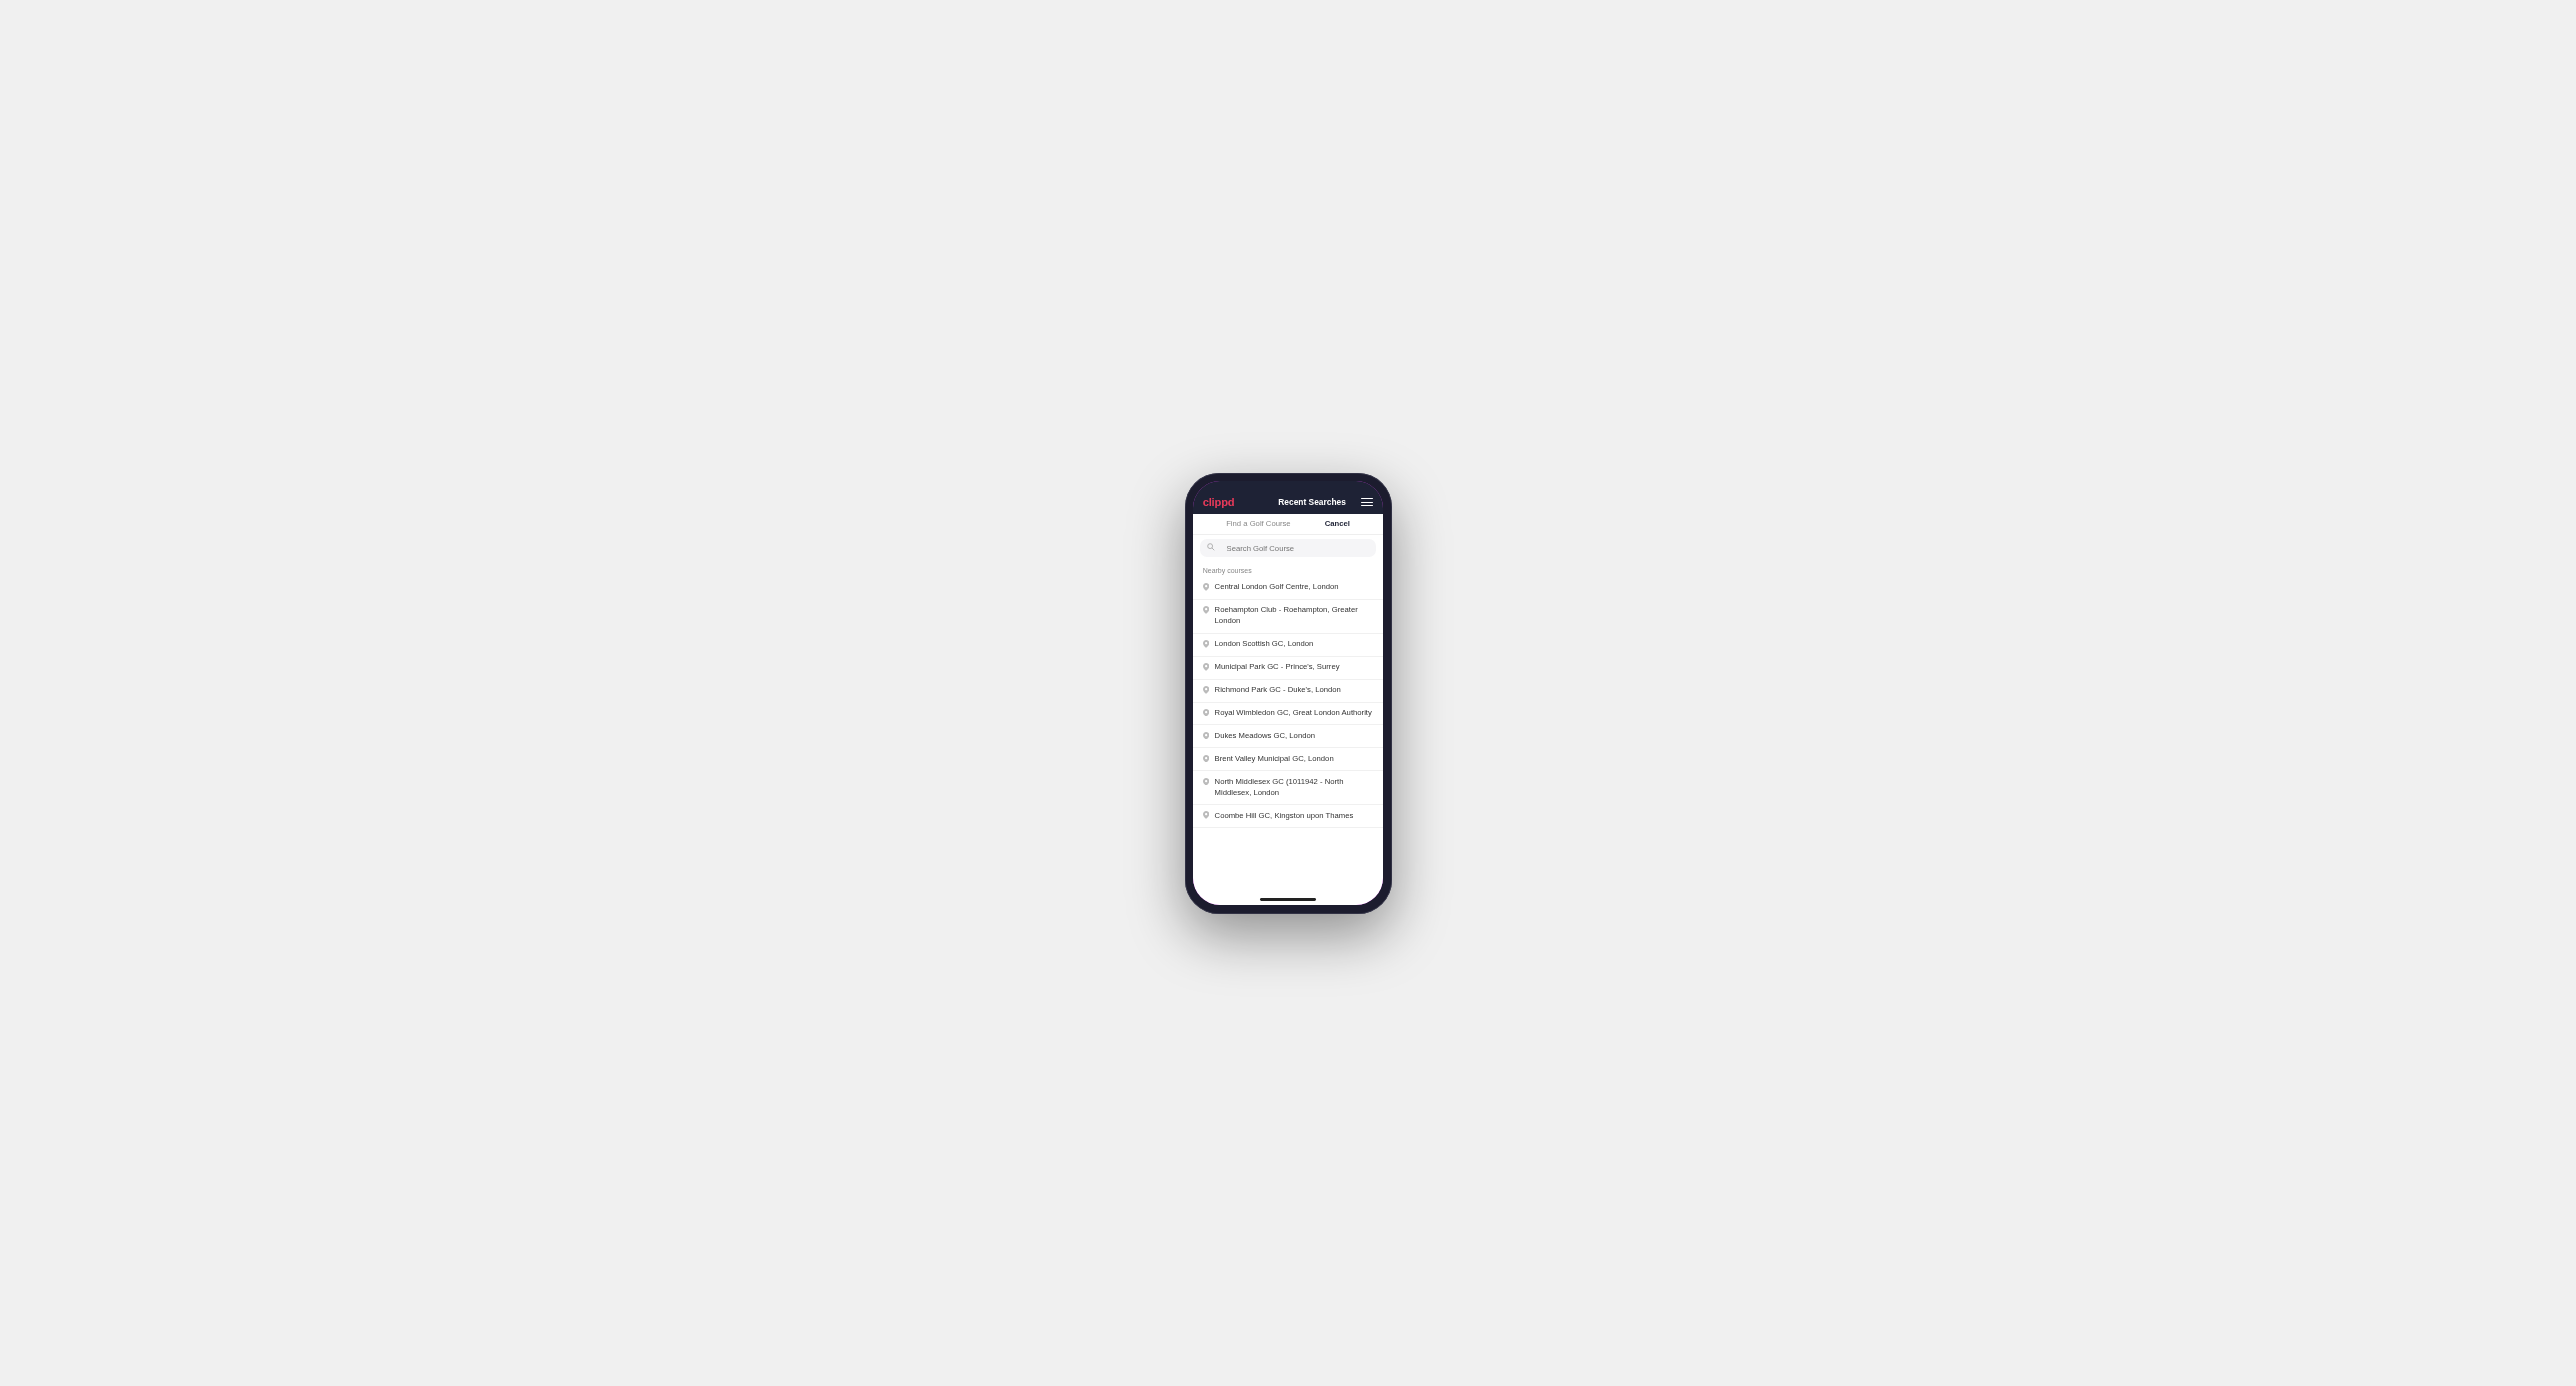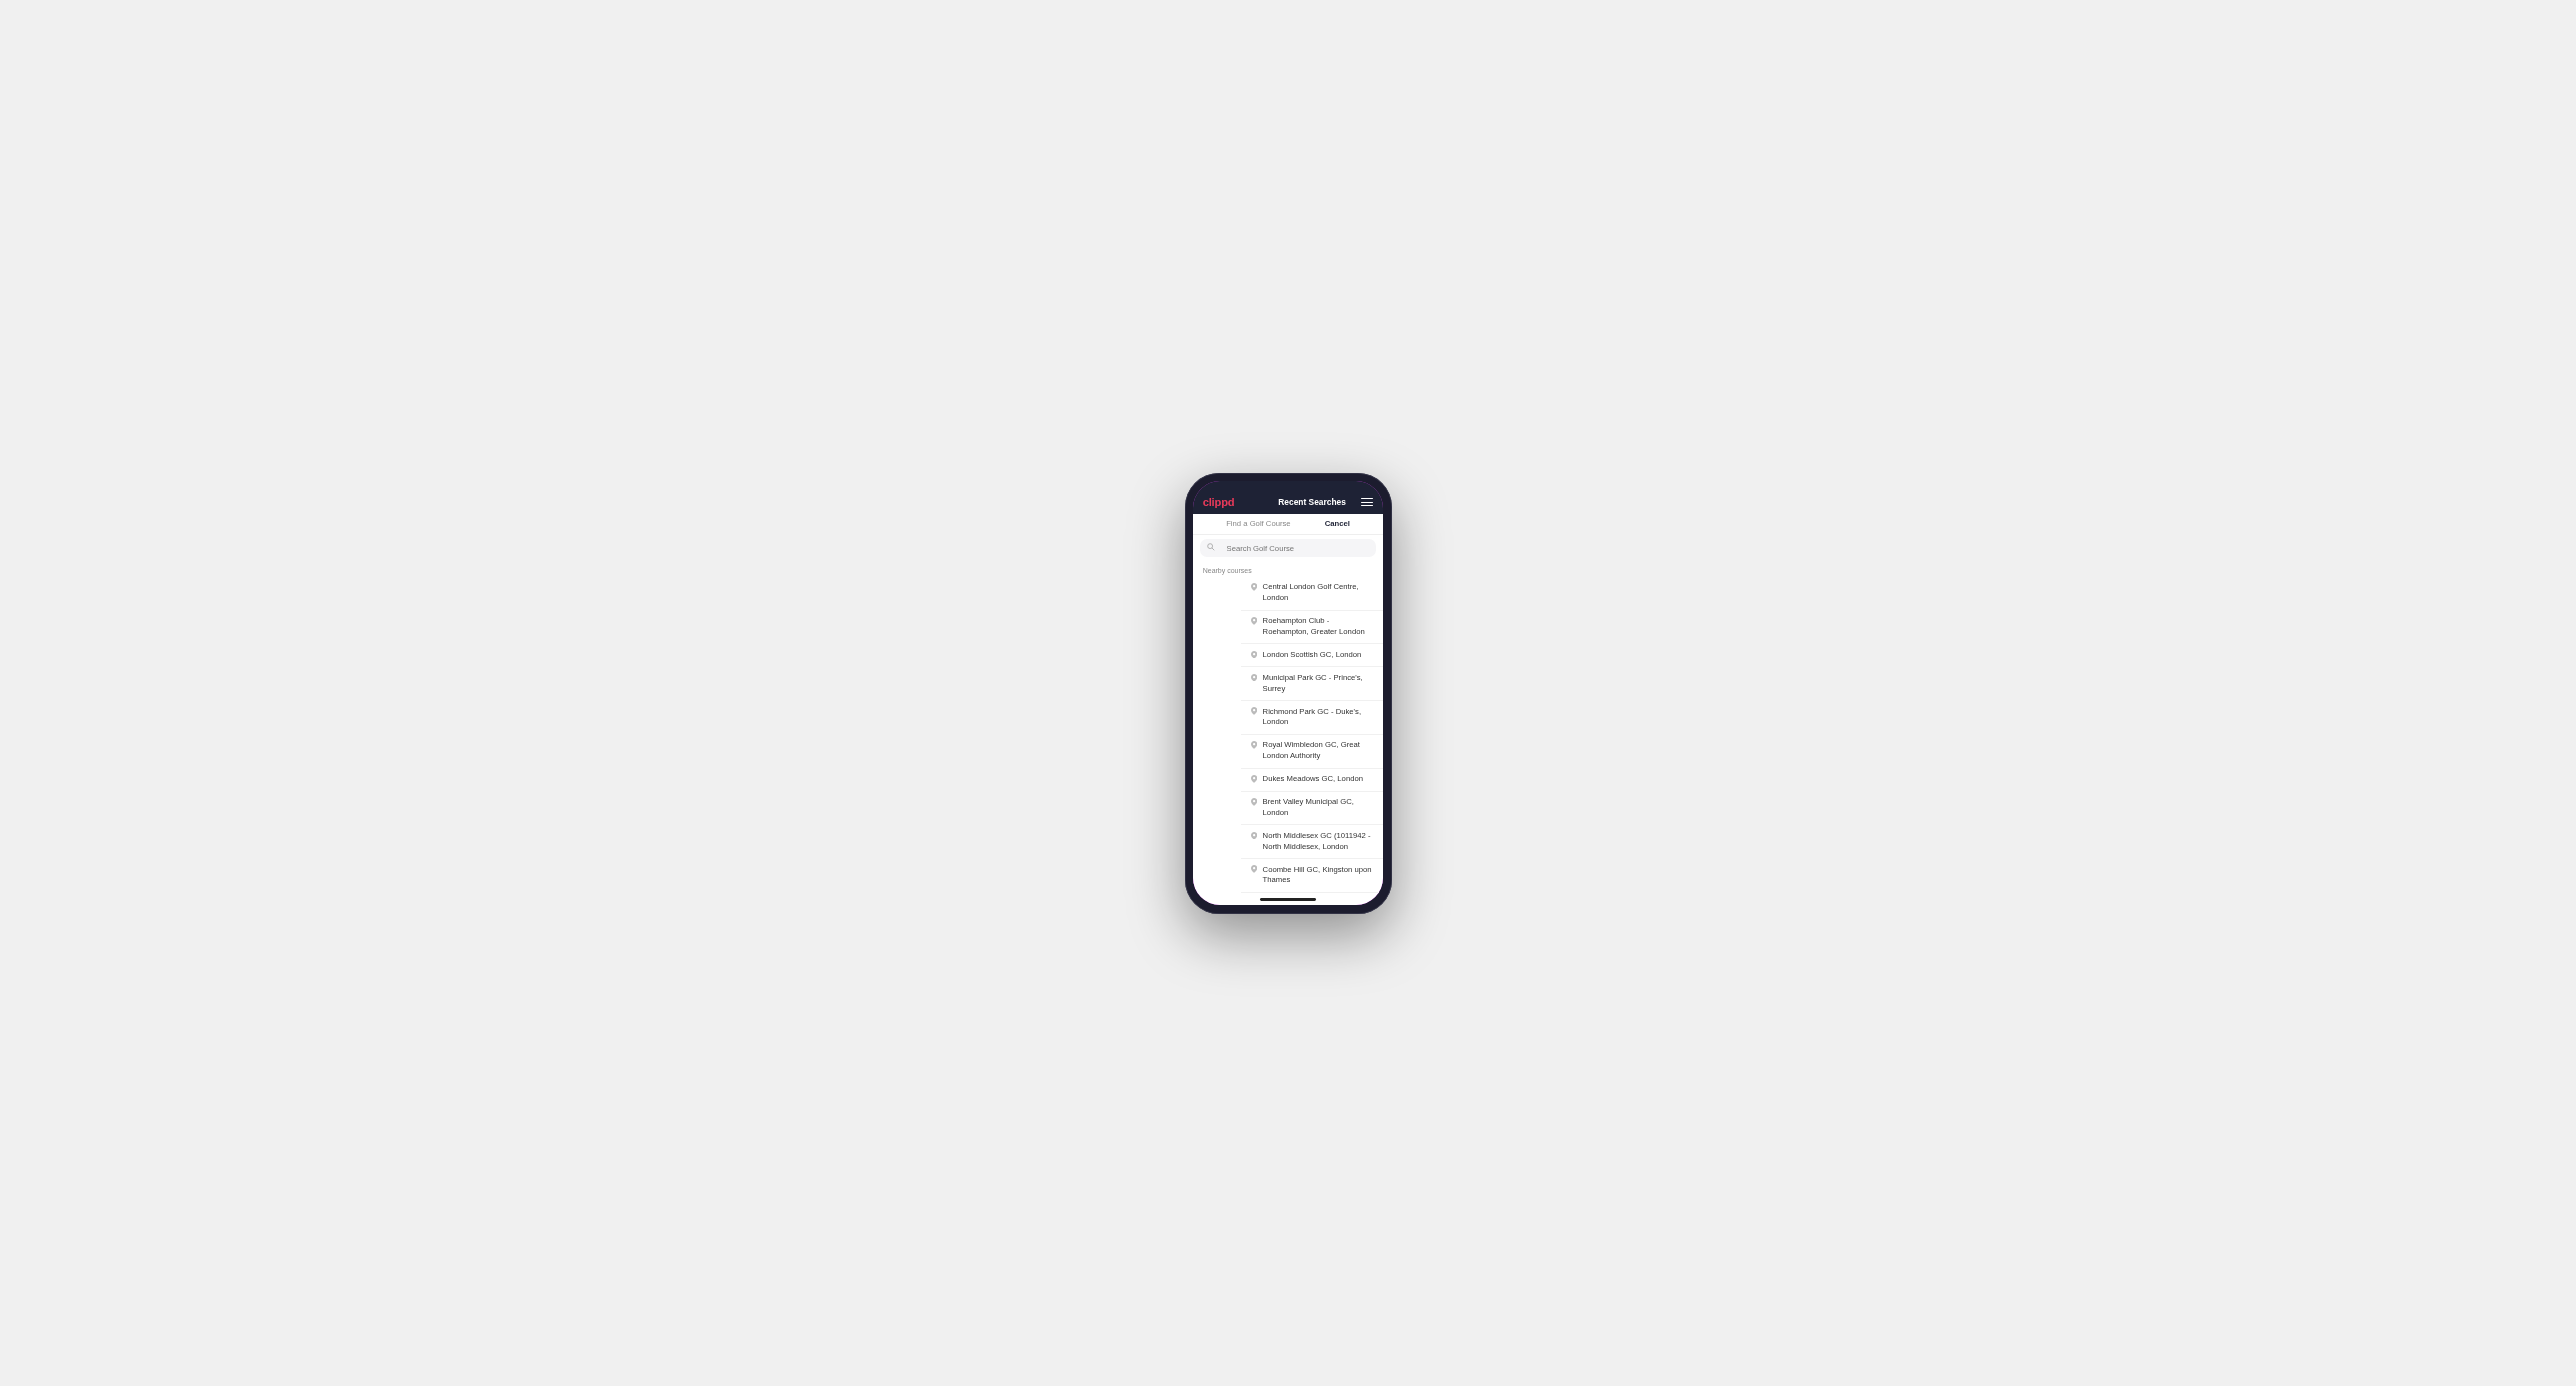--- a/index.html
+++ b/index.html
@@ -124,21 +124,20 @@
       padding: 5.6px 9.8px 2.8px;
       font-weight: 500;
     }
     .course-item {
       display: flex;
       align-items: flex-start;
       gap: 5.6px;
       padding: 5.6px 9.8px;
       border-bottom: 0.7px solid #f0f0f0;
       cursor: pointer;
-      margin-left: 48px;
     }
     .pin-icon {
       color: #bbb;
       font-size: 7.7px;
       margin-top: 0.7px;
       flex-shrink: 0;
     }
     .course-name {
       font-size: 7.7px;
       color: #333;

